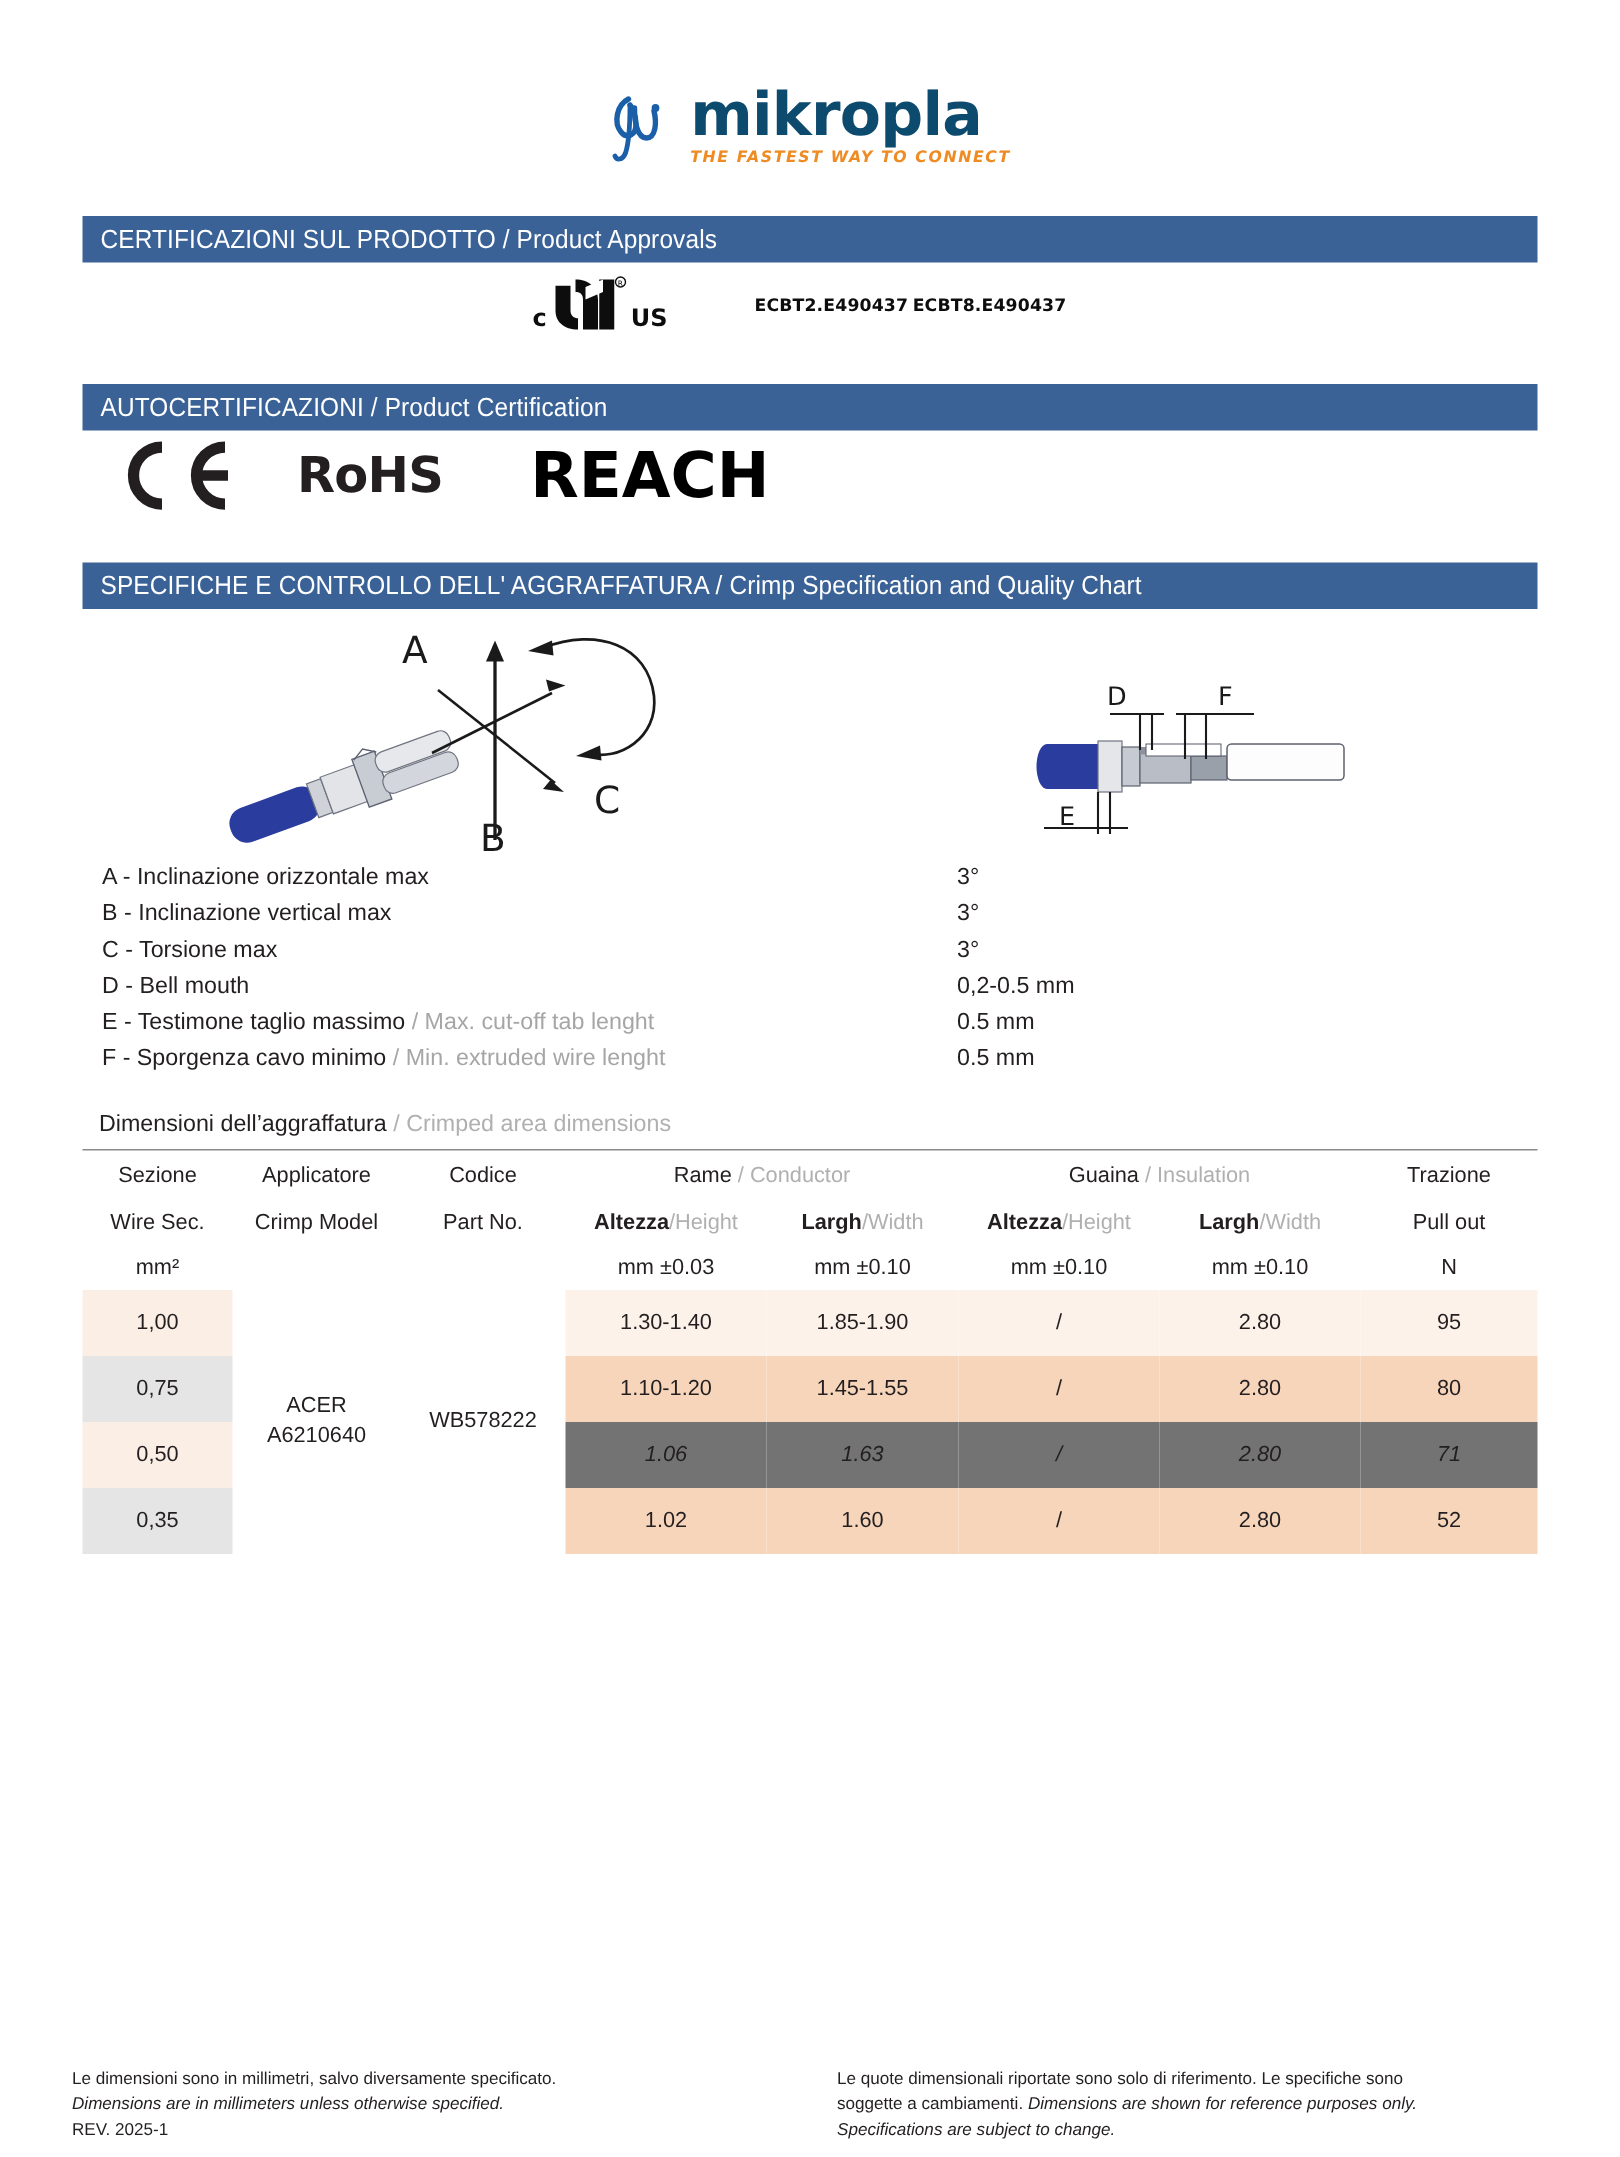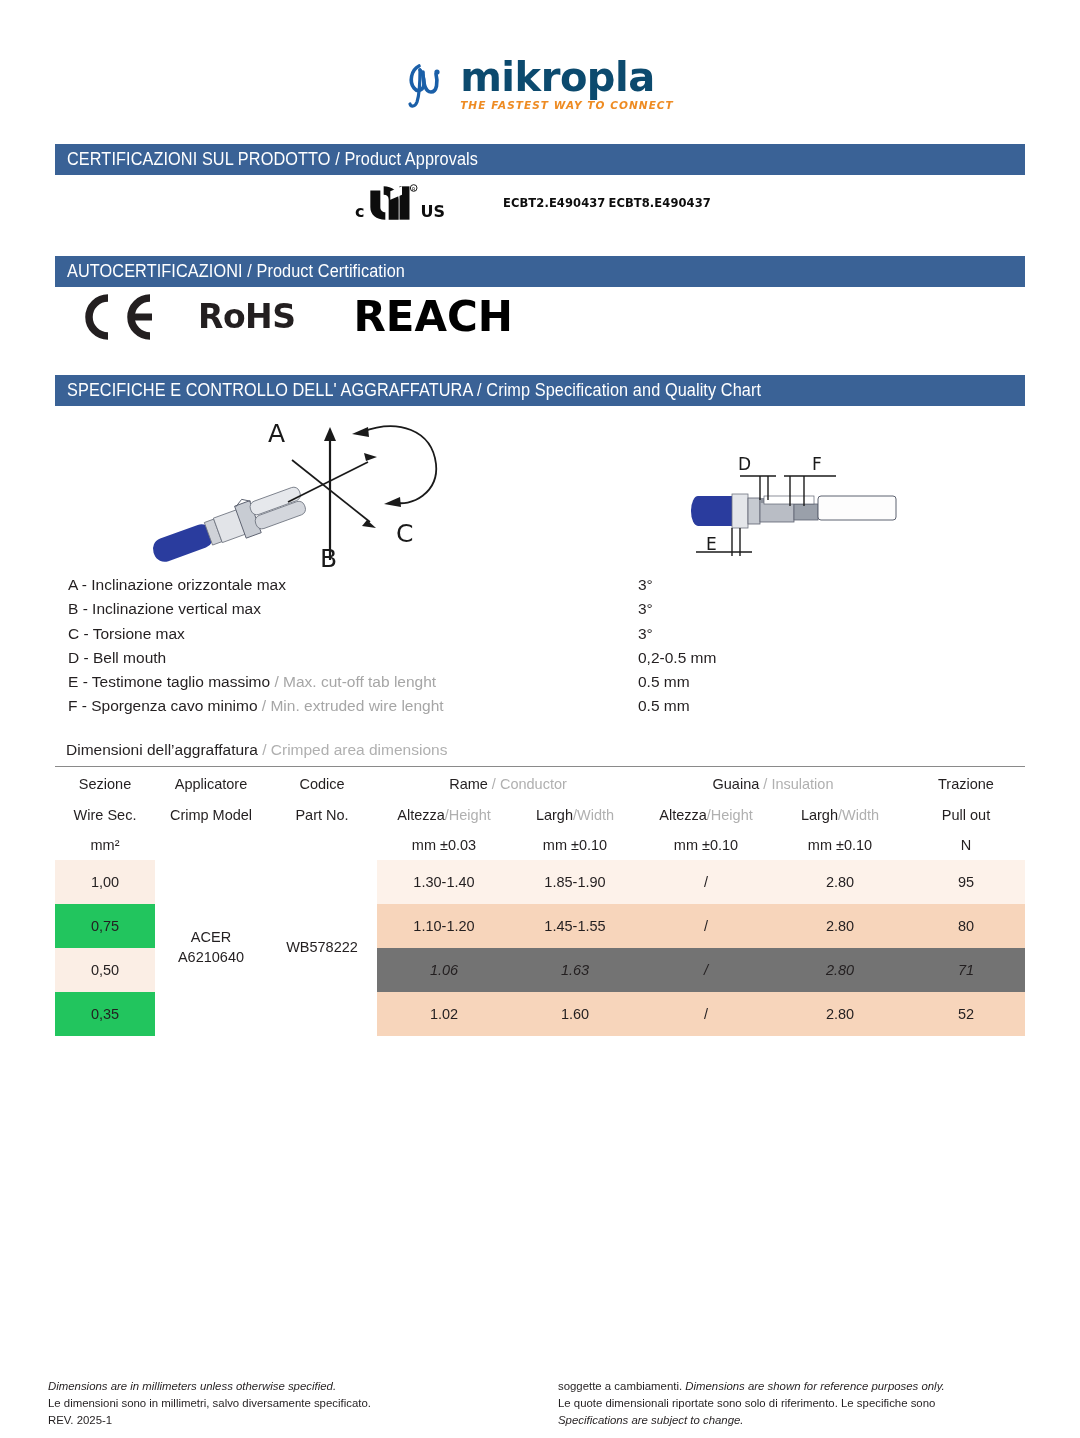--- a/index.html
+++ b/index.html
@@ -186,27 +186,27 @@
     font-size: 14.5px;
     color: #231f20;
   }
   .h1 { height: 31px; }
   .h2 { height: 31px; }
   .h3 { height: 30px; }
   .hdr-main { font-size: 15.5px; }
   .hdr-sub  { font-size: 14.5px; }
   .gray { color: #b0b0b0; }
   .dark { color: #231f20; }
-  .bold-sub { font-weight: normal; }
+  .bold-sub { font-weight: bold; }
   .unit { font-size: 14px; color: #231f20; }
   .unit-gray { font-size: 14px; color: #b0b0b0; }
 
   tr.data-row { height: 44px; }
   .cell-sec-light { background: #fbeee5; }
-  .cell-sec-dark  { background: #22c55e; }
+  .cell-sec-dark  { background: #e5e5e5; }
   .band-light { background: #737373; font-style: italic; }
   .band-dark  { background: #f7d5bb; }
   .band-top-light { background: #fdf2ea; }
 
   .merge-cell {
     font-size: 14.5px;
     line-height: 1.35;
     color: #231f20;
   }
 
@@ -458,22 +458,22 @@
     <td class="band-dark">1.60</td>
     <td class="band-dark">/</td>
     <td class="band-dark">2.80</td>
     <td class="band-dark">52</td>
   </tr>
 </tbody>
   </table>
 
 <div class="footer">
   <div class="footer-col left">
+    <div>Le dimensioni sono in millimetri, salvo diversamente specificato.</div>
     <div><i>Dimensions are in millimeters unless otherwise specified.</i></div>
-    <div>Le dimensioni sono in millimetri, salvo diversamente specificato.</div>
     <div>REV. 2025-1</div>
   </div>
   <div class="footer-col right">
+    <div>Le quote dimensionali riportate sono solo di riferimento. Le specifiche sono</div>
     <div><span>soggette a cambiamenti.</span> <i>Dimensions are shown for reference purposes only.</i></div>
-    <div>Le quote dimensionali riportate sono solo di riferimento. Le specifiche sono</div>
     <div><i>Specifications are subject to change.</i></div>
   </div>
 </div>
 
 </body></html>

